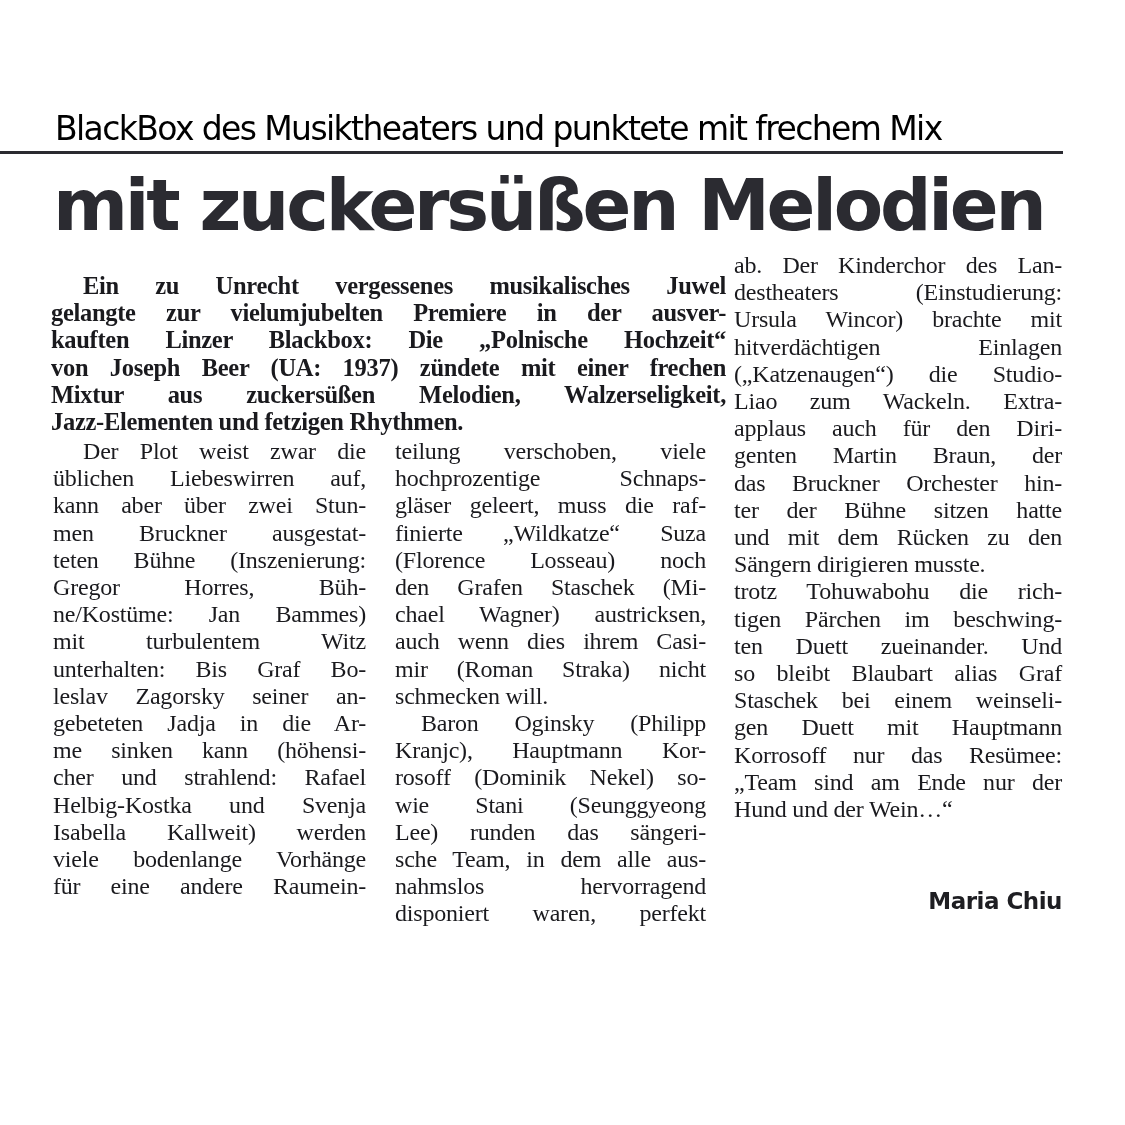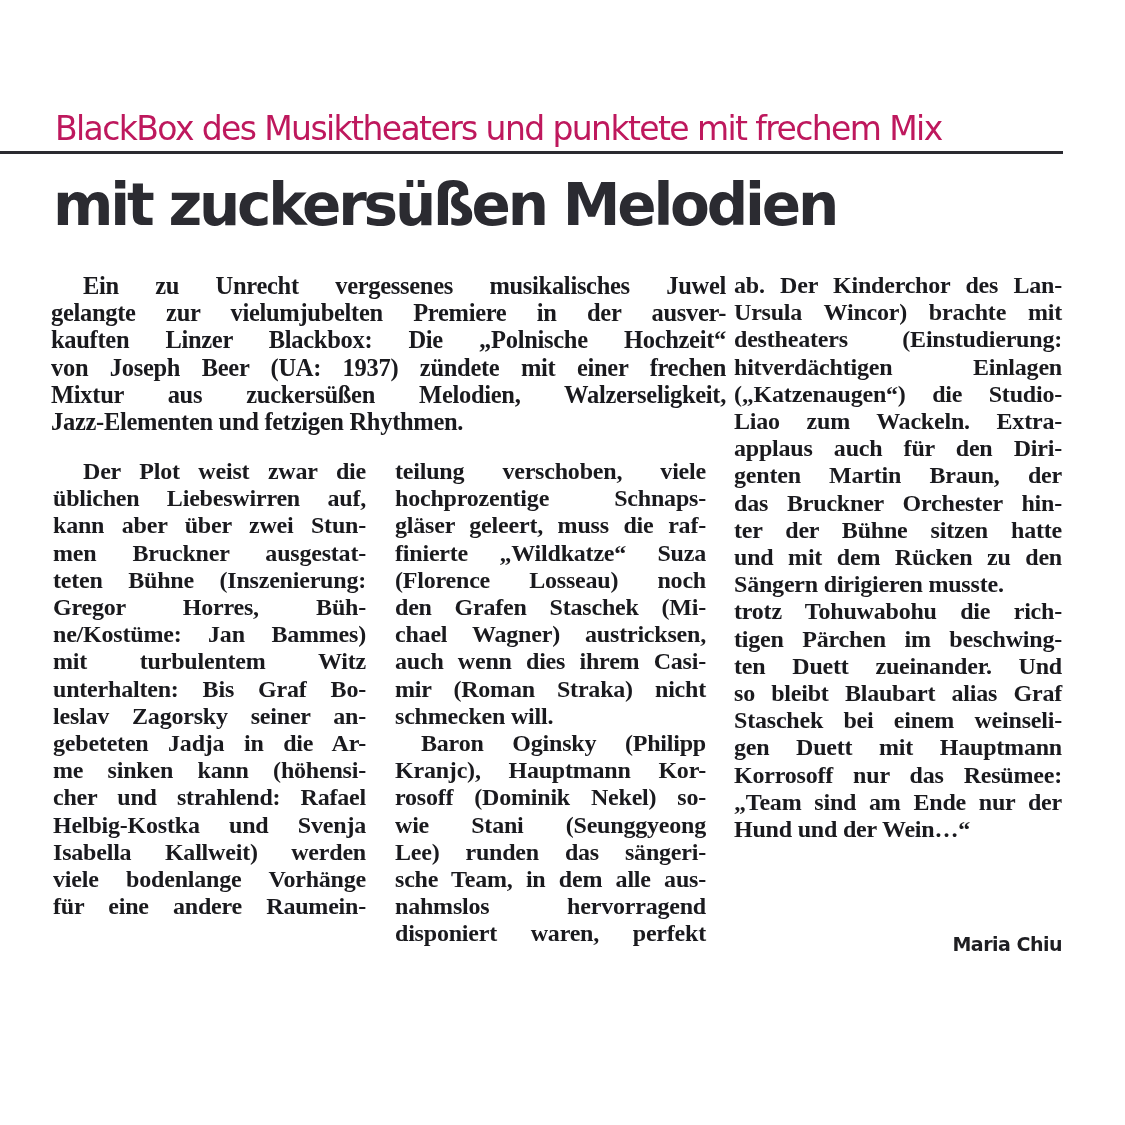--- a/index.html
+++ b/index.html
@@ -3,49 +3,48 @@
   <meta charset="utf-8">
   <style>
     html, body { margin: 0; padding: 0; }
     body {
       width: 1125px; height: 1125px; background: #ffffff; position: relative; overflow: hidden;
       color: #1e1e22;
     }
     .subtitle {
       position: absolute; left: 55px; top: 107px; width: 1010px;
       font-family: "DejaVu Sans", sans-serif; font-size: 33px; letter-spacing: -1.6px;
-      color: #be185d; white-space: nowrap; line-height: 44px;
+      color: #000000; white-space: nowrap; line-height: 44px;
     }
     .rule {
       position: absolute; left: 0; top: 151px; width: 1063px; height: 3px; background: #2a2a30;
     }
     .headline {
       position: absolute; left: 53px; top: 150px; width: 1010px;
-      font-family: "DejaVu Sans", sans-serif; font-weight: bold; font-size: 58px;
+      font-family: "DejaVu Sans", sans-serif; font-weight: bold; font-size: 72px;
       letter-spacing: -3.2px; color: #2b2b31; white-space: nowrap; line-height: 110px;
     }
     .body-text {
       font-family: "Liberation Serif", serif; font-size: 24px; line-height: 27.2px;
       text-align: justify; color: #1a1a1e; letter-spacing: -0.2px;
     }
     .lead {
       position: absolute; left: 51px; top: 252px; width: 675px;
       font-weight: bold; font-size: 24.5px; text-indent: 32px; letter-spacing: -0.3px; margin-top: 20px;
     }
-    .col { position: absolute; font-weight: bold; margin-top: 20px; }
+    .col { position: absolute; font-weight: normal; }
     .col1 { left: 53px; top: 438px; width: 313px; }
     .col2 { left: 395px; top: 438px; width: 311px; }
     .col3 { left: 734px; top: 252px; width: 328px; }
     .line { display: block; text-align: justify; text-align-last: justify; white-space: nowrap; }
     .line.last { text-align-last: left; }
     .author {
       position: absolute; right: 63px; top: 888px;
-      font-family: "DejaVu Sans", sans-serif; font-weight: bold; font-size: 19px; color: #1e1e22;
+      font-family: "DejaVu Sans", sans-serif; font-weight: bold; font-size: 23px; color: #1e1e22;
       letter-spacing: -0.5px;
-      margin-top: 45px;
     }
   </style>
 </head>
 <body>
 
 <div>
   <div class="subtitle">BlackBox des Musiktheaters und punktete mit frechem Mix</div>
   <div class="rule"></div>
   <h1 class="headline" style="margin:0;">mit zuckersüßen Melodien</h1>
 
@@ -94,22 +93,22 @@
     <span class="line">rosoff (Dominik Nekel) so-</span>
     <span class="line">wie Stani (Seunggyeong</span>
     <span class="line">Lee) runden das sängeri-</span>
     <span class="line">sche Team, in dem alle aus-</span>
     <span class="line">nahmslos hervorragend</span>
     <span class="line">disponiert waren, perfekt</span>
   </div>
 
   <div class="body-text col col3">
     <span class="line">ab. Der Kinderchor des Lan-</span>
+    <span class="line">destheaters (Einstudierung:</span>
     <span class="line">Ursula Wincor) brachte mit</span>
-    <span class="line">destheaters (Einstudierung:</span>
     <span class="line">hitverdächtigen Einlagen</span>
     <span class="line">(„Katzenaugen“) die Studio-</span>
     <span class="line">Liao zum Wackeln. Extra-</span>
     <span class="line">applaus auch für den Diri-</span>
     <span class="line">genten Martin Braun, der</span>
     <span class="line">das Bruckner Orchester hin-</span>
     <span class="line">ter der Bühne sitzen hatte</span>
     <span class="line">und mit dem Rücken zu den</span>
     <span class="line last">Sängern dirigieren musste.</span>
     <span class="line">trotz Tohuwabohu die rich-</span>

